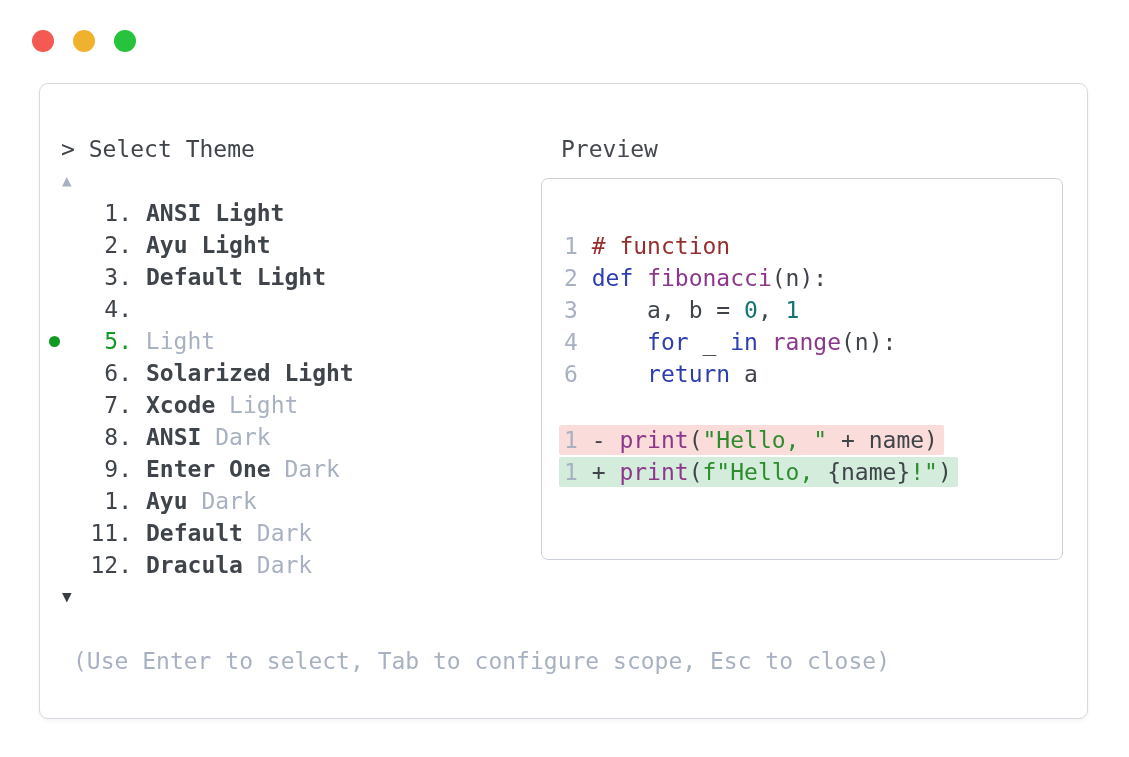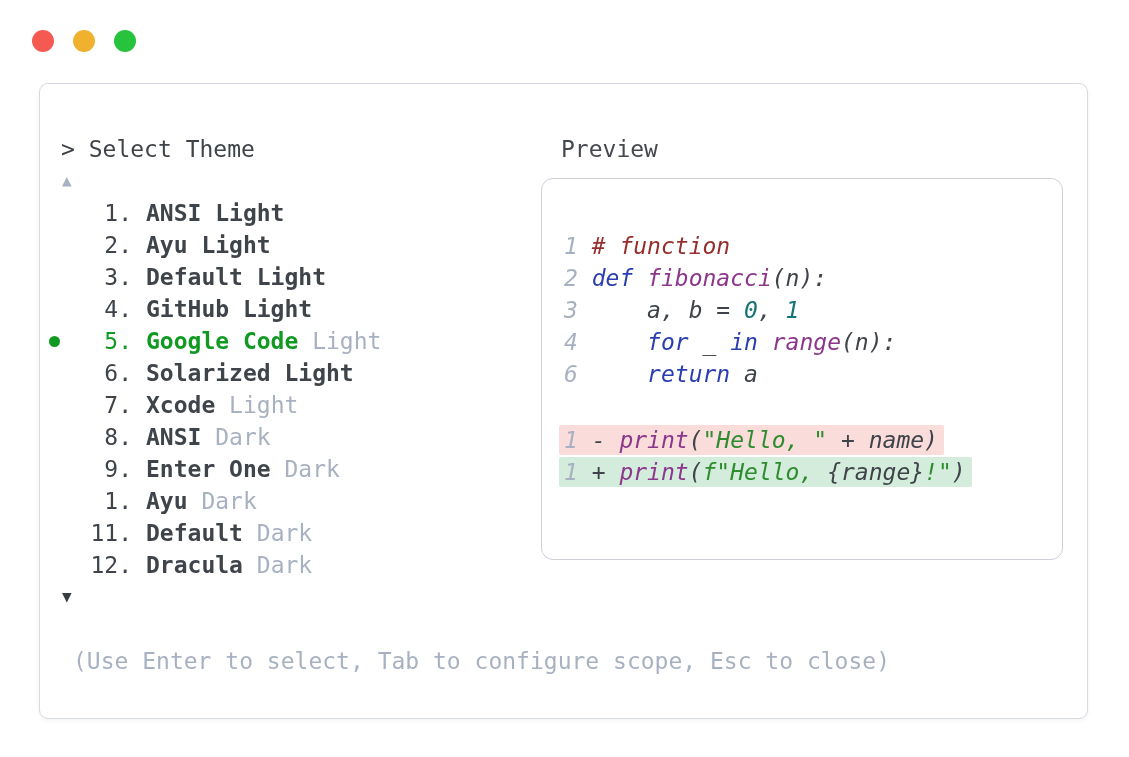--- a/index.html
+++ b/index.html
@@ -49,21 +49,21 @@
   .bullet-col{width:20px;margin-left:4px;display:flex;justify-content:center;align-items:center;flex:none;}
   .dot{width:11px;height:11px;border-radius:50%;background:var(--green);}
   .num-col{width:68px;text-align:right;flex:none;}
   .name-col{margin-left:14px;font-weight:bold;}
   .tag-col{color:var(--muted);white-space:pre;}
   li.selected .num-col,li.selected .name-col{color:var(--green);}
 
   .preview-label{left:498px;top:49px;color:#45494f;margin-left:23px;}
   .preview-box{
     position:absolute;left:501px;top:94px;width:522px;height:382px;
-    background:#fff;border:1px solid var(--box-border);border-radius:12px;overflow:hidden;font-style:italic;
+    background:#fff;border:1px solid var(--box-border);border-radius:7px;overflow:hidden;
   }
   .code{position:absolute;inset:0;padding:51px 0 0 22px;}
   .crow{height:32px;line-height:32px;white-space:pre;}
   .ln{color:var(--muted);}
   .pln{color:#3f444a;}
   .com{color:var(--com);}
   .kw{color:var(--kw);}
   .fn{color:var(--fn);}
   .lit{color:var(--lit);}
   .str{color:var(--str);}
@@ -84,22 +84,22 @@
 <div class="panel">
 
   <div class="line prompt"><span>&gt; </span><span>Select Theme</span></div>
 
   <div class="line arrow up">▲</div>
 
   <ul class="theme-list" id="theme-list">
       <li><span class="bullet-col"></span><span class="num-col">1.</span><span class="name-col">ANSI Light</span></li>
       <li><span class="bullet-col"></span><span class="num-col">2.</span><span class="name-col">Ayu Light</span></li>
       <li><span class="bullet-col"></span><span class="num-col">3.</span><span class="name-col">Default Light</span></li>
-      <li><span class="bullet-col"></span><span class="num-col">4.</span><span class="name-col">GitHub Light</span></li>
-      <li class="selected"><span class="bullet-col"><span class="dot"></span></span><span class="num-col">5.</span><span class="name-col">Google Code</span><span class="tag-col"> Light</span></li>
+      <li><span class="bullet-col"></span><span class="num-col">4.</span></li>
+      <li class="selected"><span class="bullet-col"><span class="dot"></span></span><span class="num-col">5.</span><span class="tag-col"> Light</span></li>
       <li><span class="bullet-col"></span><span class="num-col">6.</span><span class="name-col">Solarized Light</span></li>
       <li><span class="bullet-col"></span><span class="num-col">7.</span><span class="name-col">Xcode</span><span class="tag-col"> Light</span></li>
       <li><span class="bullet-col"></span><span class="num-col">8.</span><span class="name-col">ANSI</span><span class="tag-col"> Dark</span></li>
       <li><span class="bullet-col"></span><span class="num-col">9.</span><span class="name-col">Enter One</span><span class="tag-col"> Dark</span></li>
       <li><span class="bullet-col"></span><span class="num-col">1.</span><span class="name-col">Ayu</span><span class="tag-col"> Dark</span></li>
       <li><span class="bullet-col"></span><span class="num-col">11.</span><span class="name-col">Default</span><span class="tag-col"> Dark</span></li>
       <li><span class="bullet-col"></span><span class="num-col">12.</span><span class="name-col">Dracula</span><span class="tag-col"> Dark</span></li>
     </ul>
 
   <div class="line arrow down">▼</div>
@@ -110,17 +110,17 @@
 
   <div class="preview-box">
     <div class="code" id="preview-code">
         <div class="crow"><span class="ln">1</span><span class="pln"> </span><span class="com"># function</span></div>
         <div class="crow"><span class="ln">2</span><span class="pln"> </span><span class="kw">def</span><span class="pln"> </span><span class="fn">fibonacci</span><span class="pln">(n):</span></div>
         <div class="crow"><span class="ln">3</span><span class="pln"> </span><span class="pln">    a, b = </span><span class="lit">0</span><span class="pln">, </span><span class="lit">1</span></div>
         <div class="crow"><span class="ln">4</span><span class="pln"> </span><span class="pln">    </span><span class="kw">for</span><span class="pln"> _ </span><span class="kw">in</span><span class="pln"> </span><span class="fn">range</span><span class="pln">(n):</span></div>
         <div class="crow"><span class="ln">6</span><span class="pln"> </span><span class="pln">    </span><span class="kw">return</span><span class="pln"> a</span></div>
         <div class="crow"></div>
         <div class="crow"><span class="chip removed"><span class="ln">1</span><span class="pln"> - </span><span class="fn">print</span><span class="pln">(</span><span class="str">"Hello, "</span><span class="pln"> + name)</span></span></div>
-        <div class="crow"><span class="chip added"><span class="ln">1</span><span class="pln"> + </span><span class="fn">print</span><span class="pln">(</span><span class="str">f"Hello, </span><span class="pln">{range}</span><span class="str">!"</span><span class="pln">)</span></span></div>
+        <div class="crow"><span class="chip added"><span class="ln">1</span><span class="pln"> + </span><span class="fn">print</span><span class="pln">(</span><span class="str">f"Hello, </span><span class="pln">{name}</span><span class="str">!"</span><span class="pln">)</span></span></div>
       </div>
   </div>
 
 </div>
 
 </body></html>

